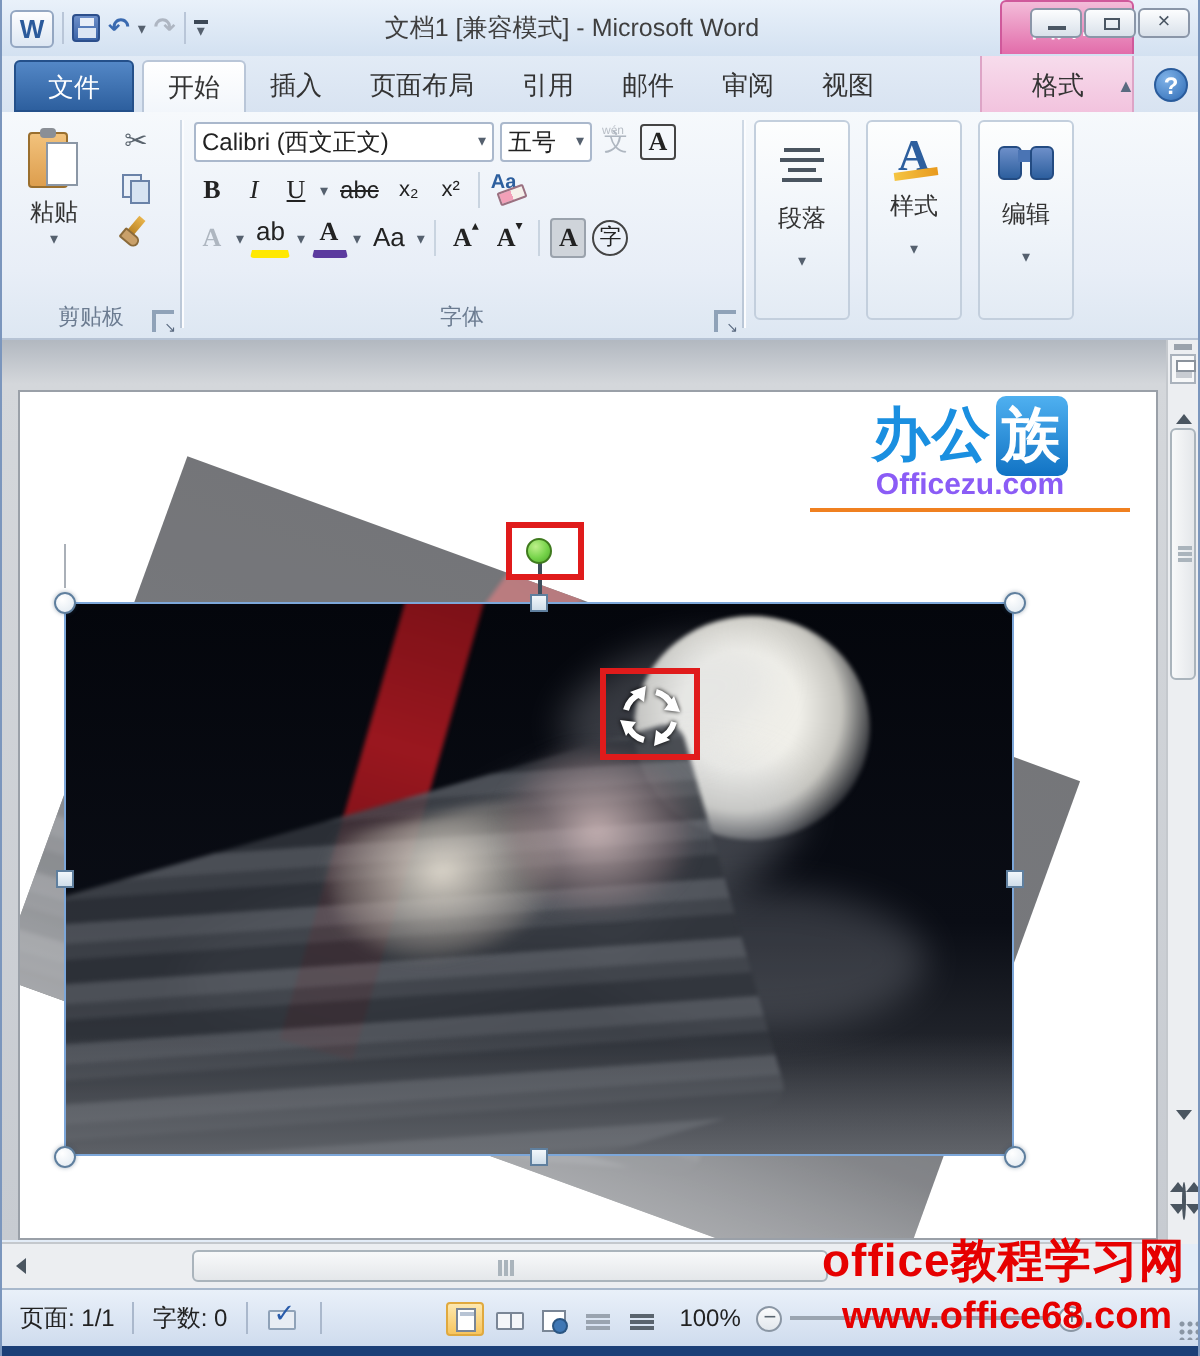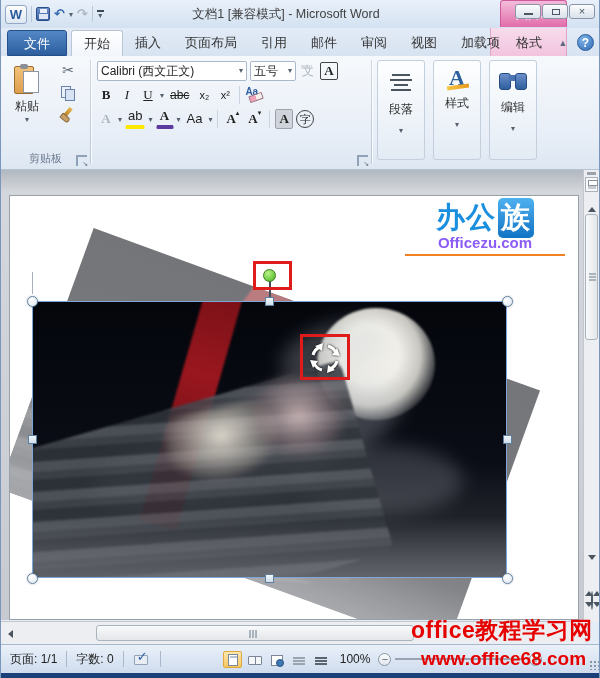--- a/index.html
+++ b/index.html
@@ -298,21 +298,20 @@
     <div class="ctx-zone"></div>
     <div class="tabs">
       <span class="tab file">文件</span>
       <span class="tab active">开始</span>
       <span class="tab">插入</span>
       <span class="tab">页面布局</span>
       <span class="tab">引用</span>
       <span class="tab">邮件</span>
       <span class="tab">审阅</span>
       <span class="tab">视图</span>
-      <span class="tab">加载项</span>
     </div>
     <span class="tab ctx">格式</span>
     <span class="chev">▲</span>
     <span class="helpbtn">?</span>
   </div>
 
   <div class="ribbon">
 
     <div class="rgroup g-clip">
       <div class="pastebig">
@@ -380,20 +379,21 @@
         <span class="smallcaret">▾</span>
         <span class="fbtn">Aa</span>
         <span class="smallcaret">▾</span>
         <span class="fsep"></span>
         <span class="fbtn grow-shrink tiny-up">A</span>
         <span class="fbtn grow-shrink tiny-dn">A</span>
         <span class="fsep"></span>
         <span class="fbtn a-shade">A</span>
         <span class="fbtn enclose">字</span>
       </div>
+      <div class="glabel">字体</div>
       <span class="launcher"></span>
     </div>
 
     <div class="gsep"></div>
 
     <div class="rgroup g-small">
       <div class="bigbtn">
         <div class="icon-par">
           <span class="l l1"></span>
             <span class="l l2"></span>

